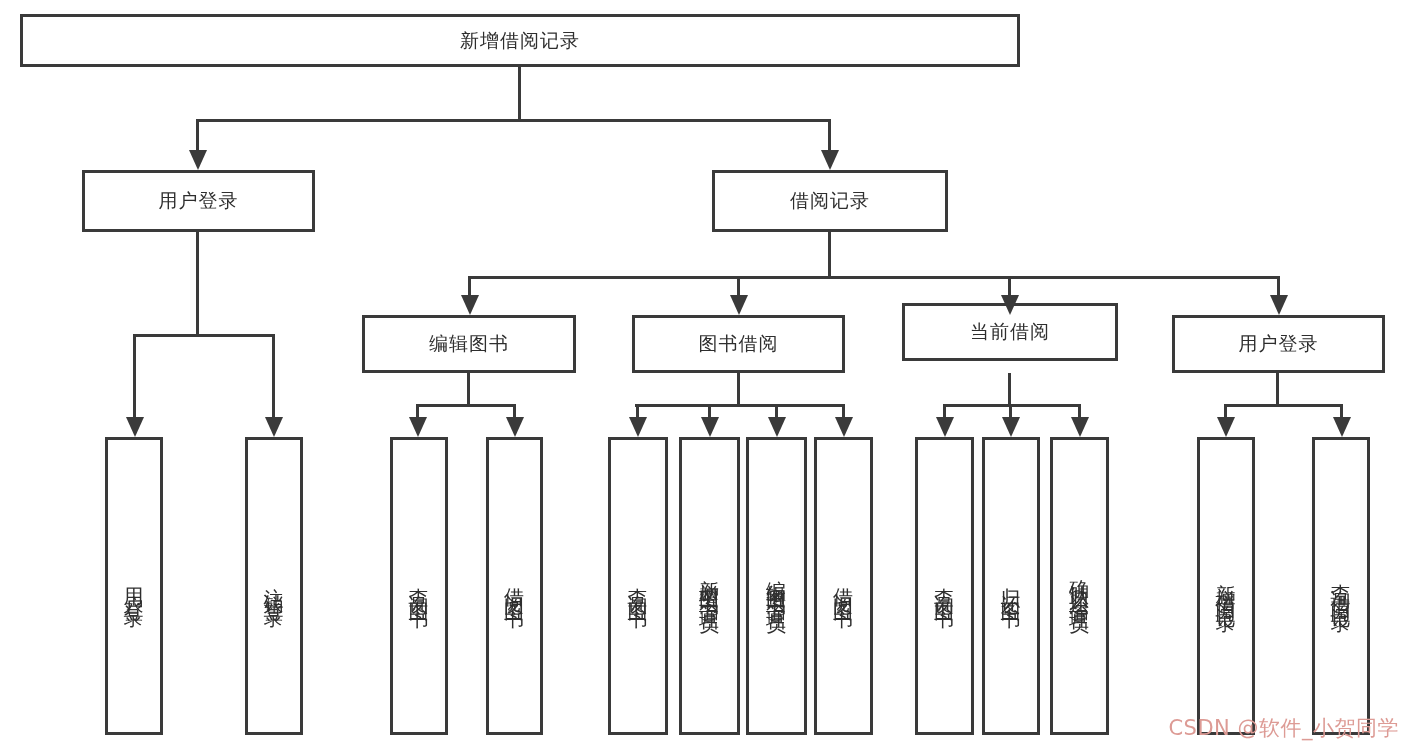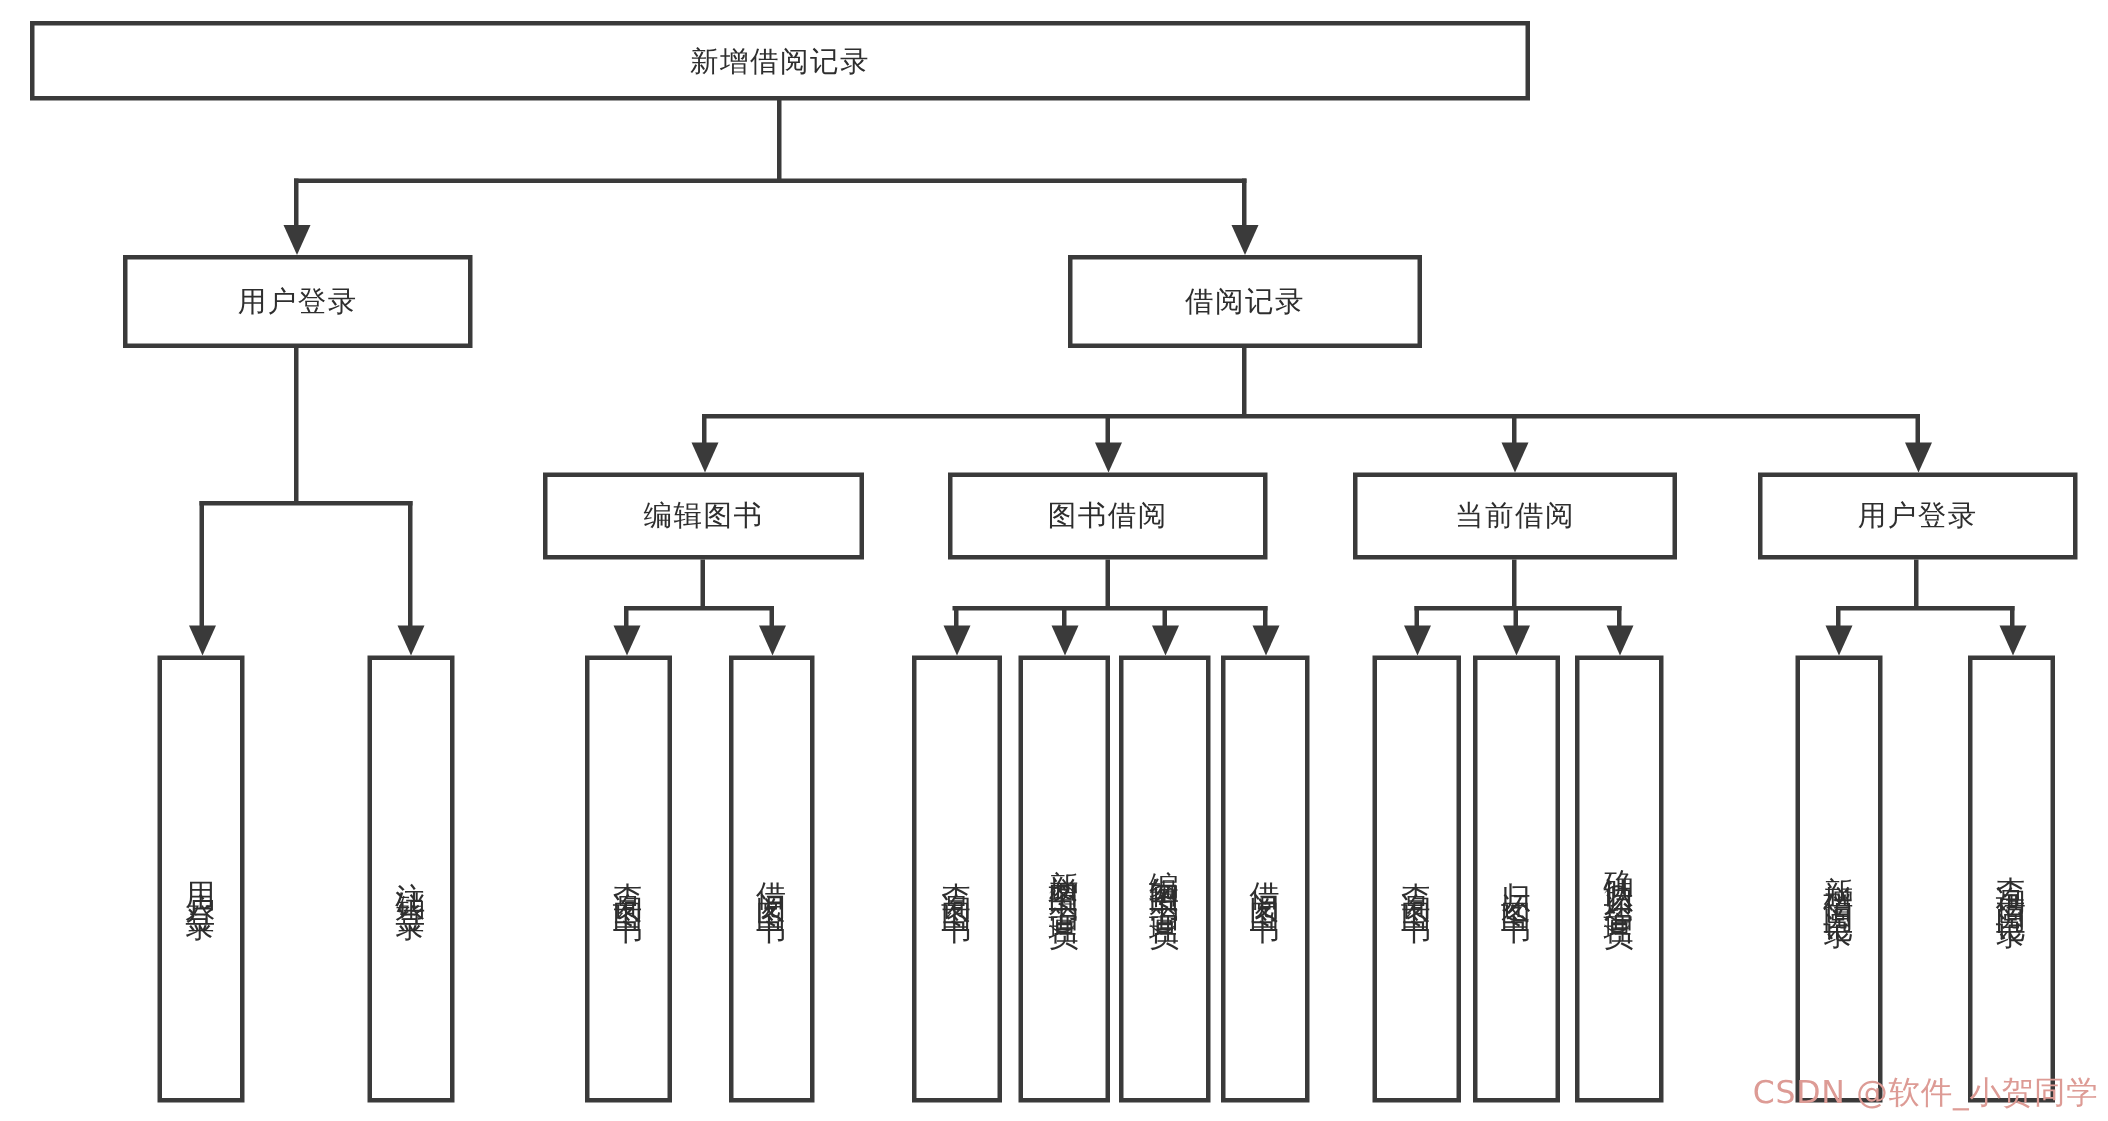--- a/index.html
+++ b/index.html
@@ -45,21 +45,21 @@
 <div class="box" style="left:712px;top:170px;width:236px;height:62px;">
   <span>借阅记录</span>
 </div>
 
 <div class="box" style="left:362px;top:315px;width:214px;height:58px;">
   <span>编辑图书</span>
 </div>
 <div class="box" style="left:632px;top:315px;width:213px;height:58px;">
   <span>图书借阅</span>
 </div>
-<div class="box" style="left:902px;top:315px;width:216px;height:58px;">
+<div class="box" style="left:902px;top:303px;width:216px;height:58px;">
   <span>当前借阅</span>
 </div>
 <div class="box" style="left:1172px;top:315px;width:213px;height:58px;">
   <span>用户登录</span>
 </div>
 
 <div class="box vbox" style="left:105px;top:437px;width:58px;height:298px;">
   <span>用户登录</span>
 </div>
 <div class="box vbox" style="left:245px;top:437px;width:58px;height:298px;">

